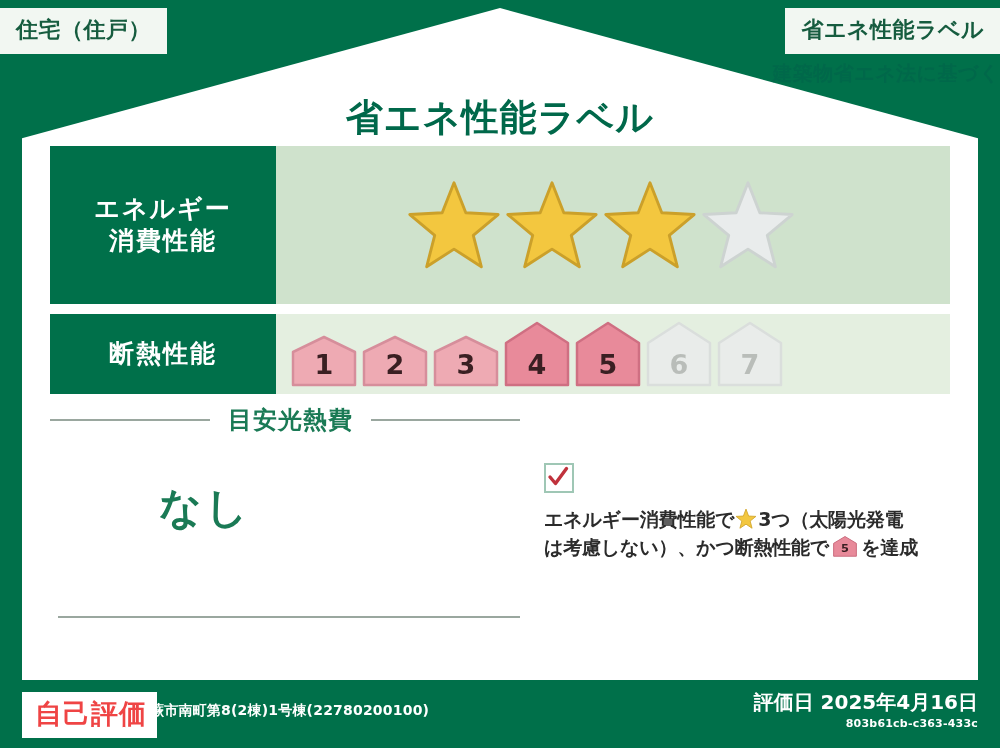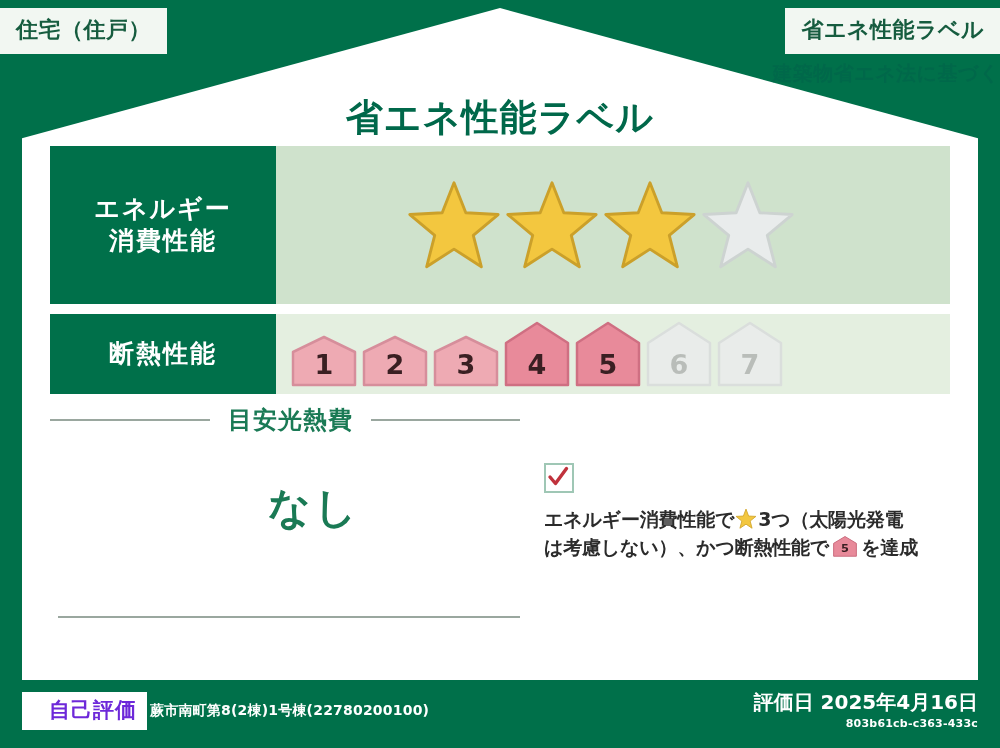--- a/index.html
+++ b/index.html
@@ -183,21 +183,21 @@
     letter-spacing: 1px;
   }
   .cost-head .rule {
     flex: 1 1 auto;
     height: 2px;
     background: #9aa79f;
   }
   .cost-head .rule.short { flex: 0 0 160px; }
   .cost-value {
     margin-top: 44px;
-    text-align: right;
+    text-align: center;
     color: #1a7a55;
     font-size: 42px;
     font-weight: bold;
     letter-spacing: 3px;
     padding-right: 160px;
   }
   .cost-bottom-rule {
     position: absolute;
     left: 8px;
     top: 212px;
@@ -254,24 +254,24 @@
     top: 680px;
     width: 1000px;
     height: 68px;
     color: #ffffff;
   }
   .self-eval-badge {
     position: absolute;
     left: 22px;
     top: 12px;
     background: #ffffff;
-    color: #6d28d9;
-    font-size: 21px;
-    font-weight: bold;
-    padding: 4px 10px 6px 27px;
+    color: #ef4444;
+    font-size: 27px;
+    font-weight: bold;
+    padding: 4px 10px 6px 13px;
     letter-spacing: 1px;
     white-space: nowrap;
   }
   .property-name {
     position: absolute;
     left: 150px;
     top: 22px;
     font-size: 14px;
     font-weight: bold;
     letter-spacing: 0.2px;

